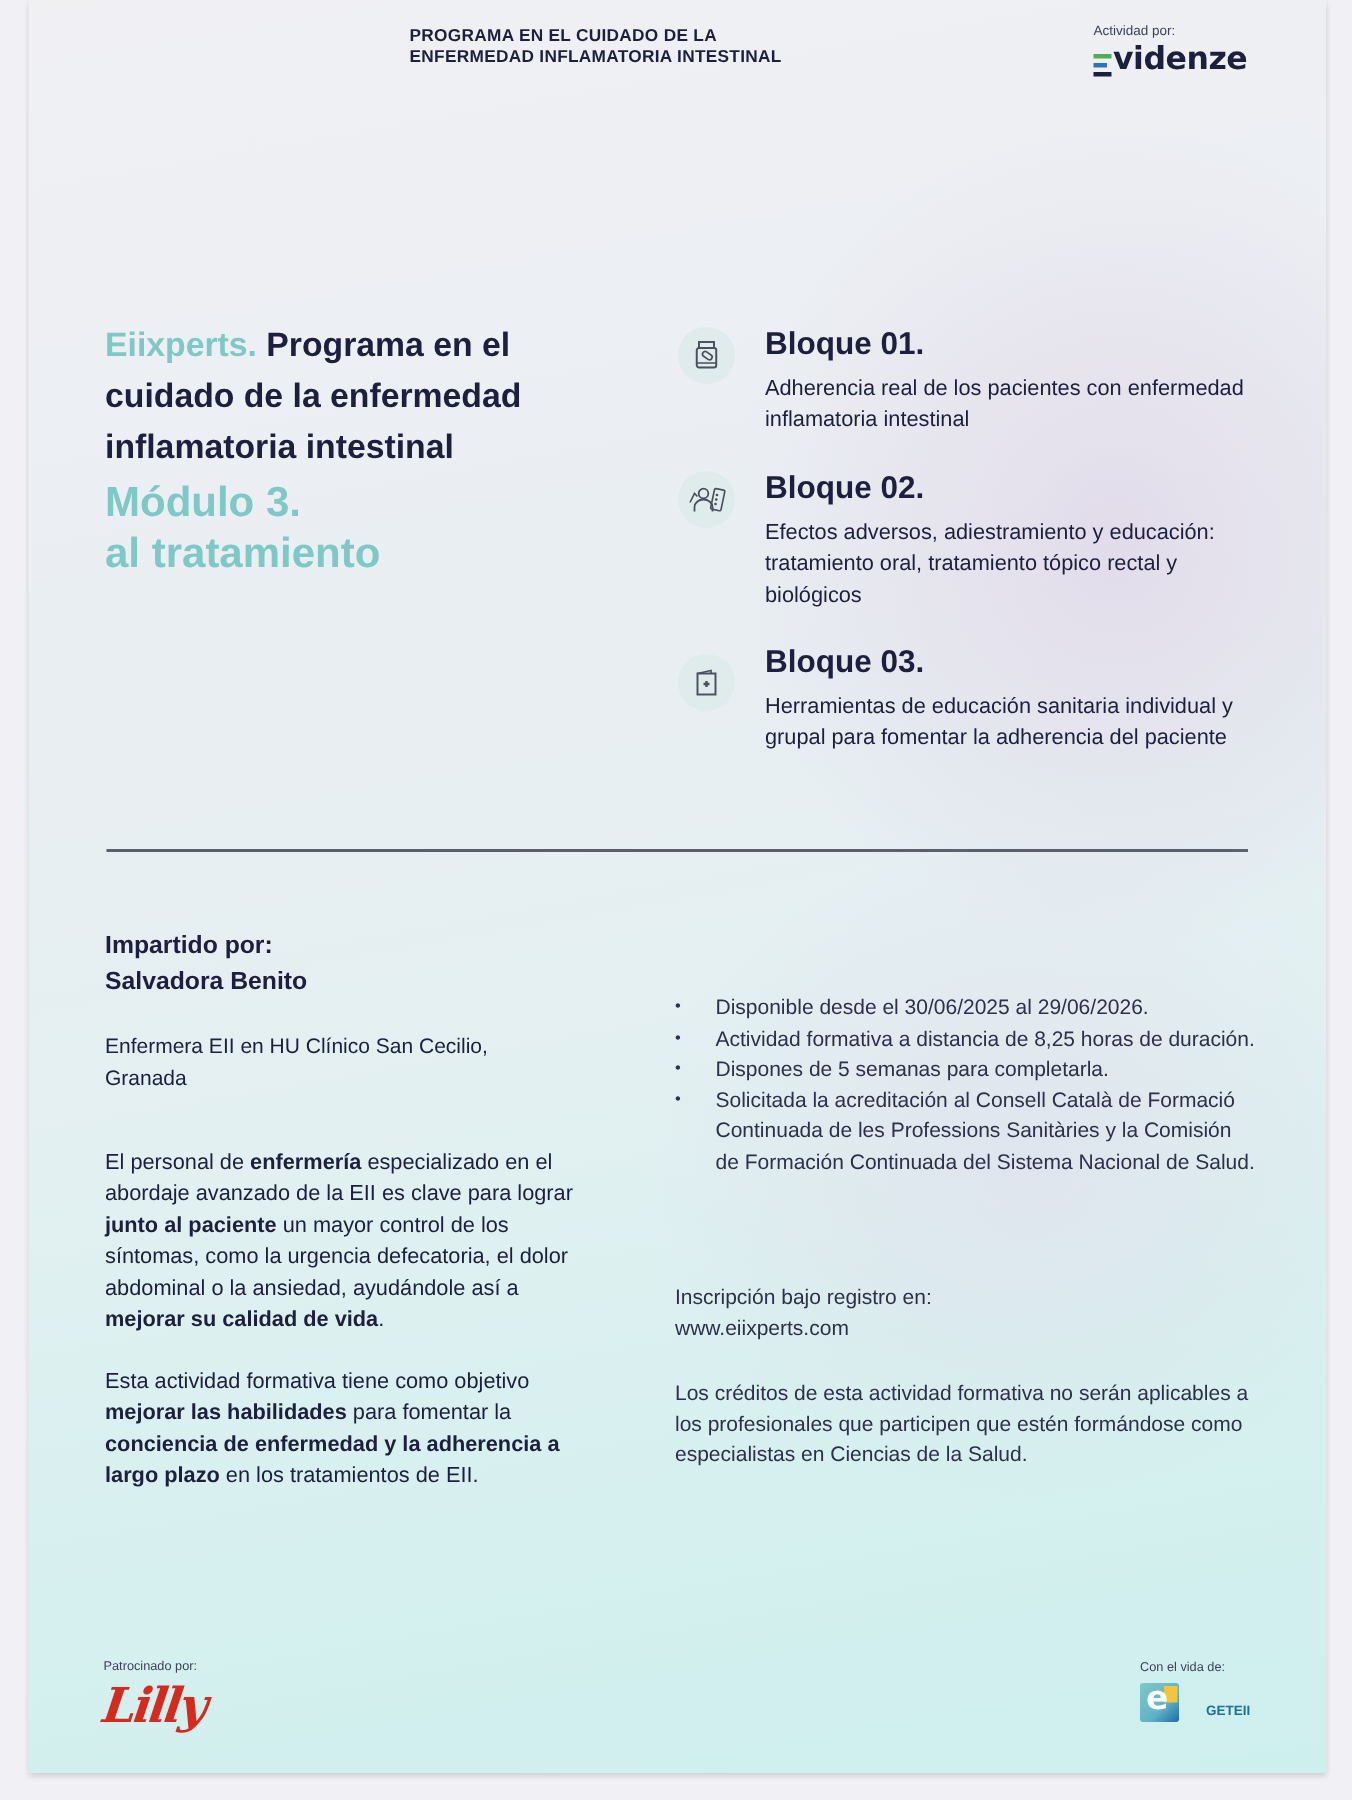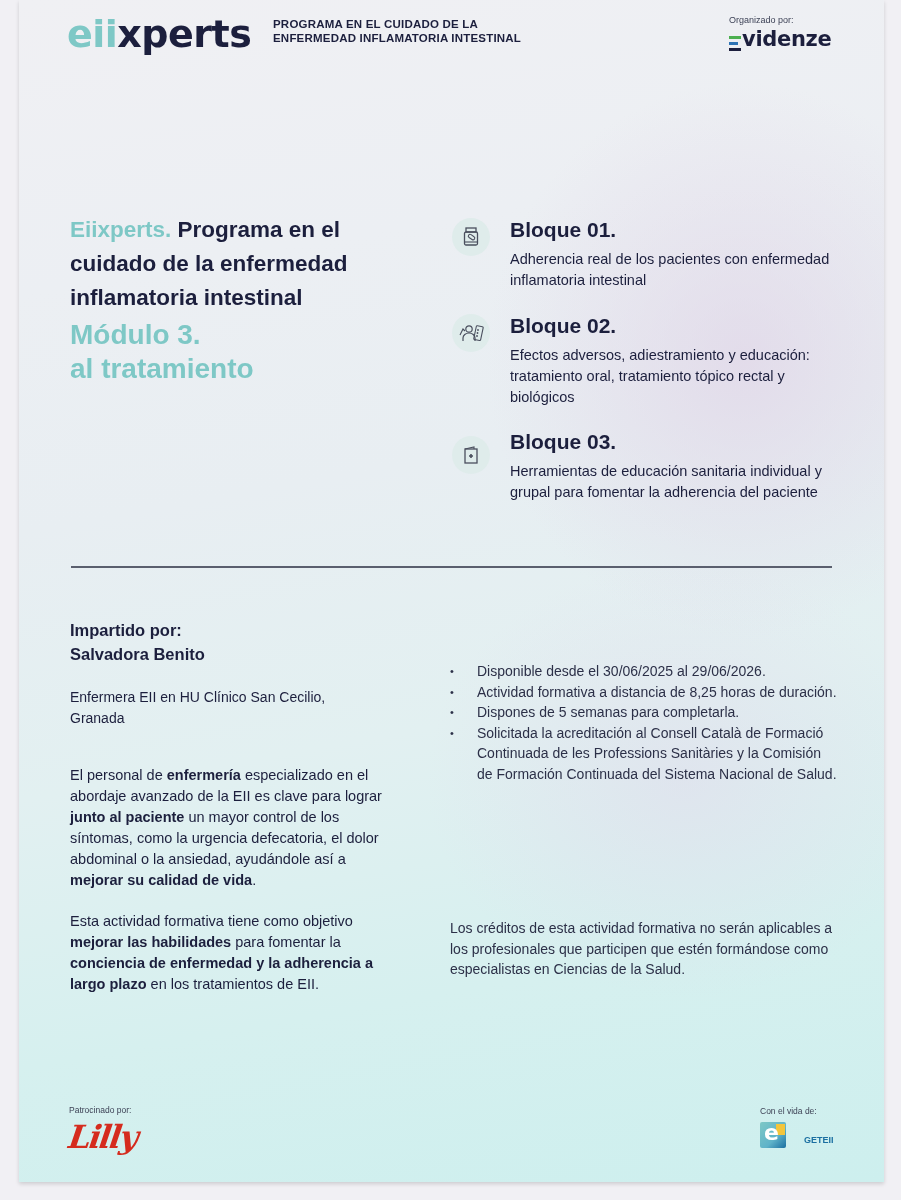--- a/index.html
+++ b/index.html
@@ -69,26 +69,25 @@
   .geteii .box::after { content:"e"; position:absolute; left:4px; top:-2px; font-size:22px; font-weight:bold; color:#fff; font-family:"DejaVu Sans",sans-serif; }
   .geteii .box::before { content:""; position:absolute; right:1px; top:2px; width:9px; height:11px; background:#f3c53b; }
   .geteii .txt { font-size:9px; font-weight:bold; color:#1b6fa1; line-height:10px; }
   .geteii .small { font-size:4px; color:#7fa9c4; font-weight:normal; display:block; }
 </style>
 </head>
 <body>
 
 <div class="page">
 
-  <div class="abs logo"><span class="teal">eii</span><span class="dark">xperts</span></div>
   <div class="abs prog">
     <div>PROGRAMA EN EL CUIDADO DE LA</div>
     <div>ENFERMEDAD INFLAMATORIA INTESTINAL</div>
   </div>
-  <div class="abs org-label">Organizado por:</div>
+  <div class="abs org-label">Actividad por:</div>
   <div class="abs evidenze">
     <span class="ebar">
       <span style="background:#4cb050;width:12px"></span>
       <span style="background:#2e74b5;width:9px"></span>
       <span style="background:#1c1f3d;width:12px"></span>
     </span>
       <span>videnze</span>
   </div>
 
   <div class="abs title"><span class="teal">Eiixperts.</span><span> Programa en el cuidado de la enfermedad inflamatoria intestinal</span></div>
@@ -142,20 +141,24 @@
 
   <div class="abs para" style="top:765px"><span>El personal de </span><b>enfermería</b><span> especializado en el abordaje avanzado de la EII es clave para lograr </span><b>junto al paciente</b><span> un mayor control de los síntomas, como la urgencia defecatoria, el dolor abdominal o la ansiedad, ayudándole así a </span><b>mejorar su calidad de vida</b><span>.</span></div>
   <div class="abs para" style="top:911px"><span>Esta actividad formativa tiene como objetivo </span><b>mejorar las habilidades</b><span> para fomentar la </span><b>conciencia de enfermedad y la adherencia a largo plazo</b><span> en los tratamientos de EII.</span></div>
 
   <ul class="abs bullets">
     <li>Disponible desde el 30/06/2025 al 29/06/2026.</li>
     <li>Actividad formativa a distancia de 8,25 horas de duración.</li>
     <li>Dispones de 5 semanas para completarla.</li>
     <li>Solicitada la acreditación al Consell Català de Formació Continuada de les Professions Sanitàries y la Comisión de Formación Continuada del Sistema Nacional de Salud.</li>
   </ul>
+  <div class="abs rtext" style="top:854px">
+    <div>Inscripción bajo registro en:</div>
+    <div>www.eiixperts.com</div>
+  </div>
   <div class="abs rtext" style="top:918px">Los créditos de esta actividad formativa no serán aplicables a los profesionales que participen que estén formándose como especialistas en Ciencias de la Salud.</div>
 
   <div class="abs spons-label">Patrocinado por:</div>
   <div class="abs lilly">Lilly</div>
   <div class="abs aval-label">Con el vida de:</div>
   <div class="abs geteii">
     <div class="box"></div>
     <div class="txt"><span class="small">&nbsp;</span><span>GETEII</span></div>
   </div>
 </div>

